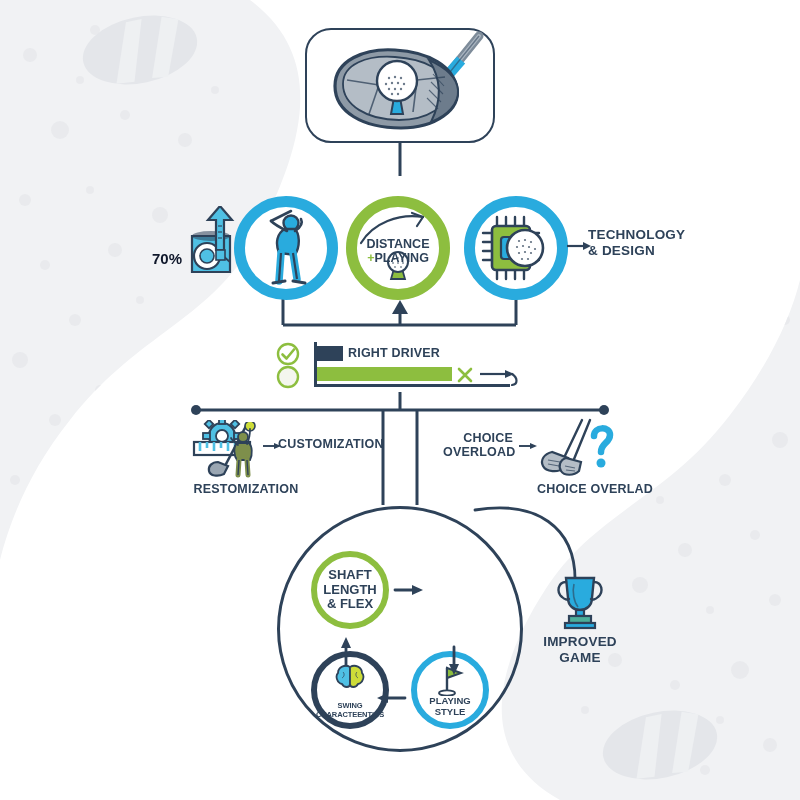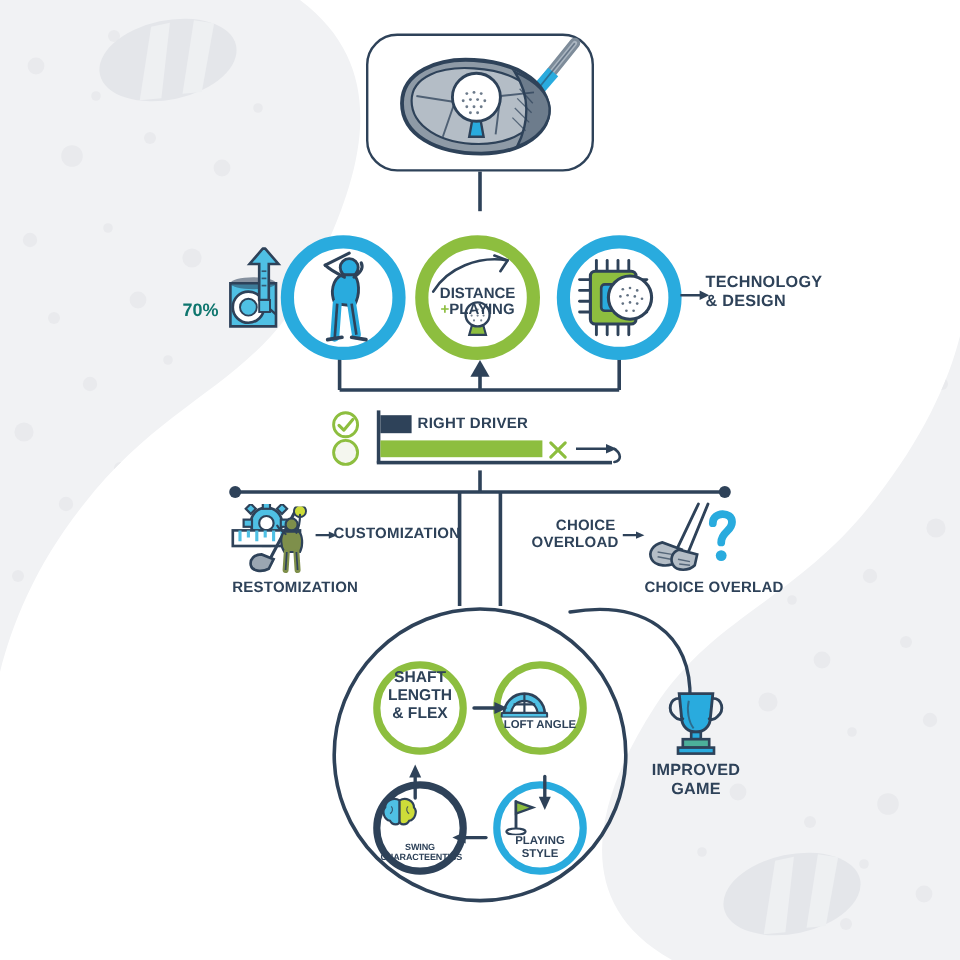--- a/index.html
+++ b/index.html
@@ -25,38 +25,38 @@
     left: 305px; top: 28px; width: 190px; height: 115px;
     border: 2.5px solid #2e4259;
     border-radius: 26px;
     background: #ffffff;
   }
 
   
   .ring {
     border-radius: 50%;
     background: #ffffff;
-    display: flex; justify-content: center;
+    display: flex; align-items: center; justify-content: center;
   }
 
   
   .lbl {
     color: #2e4259;
     font-weight: bold;
     letter-spacing: .2px;
     line-height: 1.15;
     text-align: center;
     white-space: pre-line;
   }
   .lbl-left { text-align: left; }
   .lbl-right { text-align: right; }
 
   #pct-70 {
     left: 152px; top: 250px; width: 40px;
-    font-size: 15px; color: #0f766e; font-weight: bold; text-align: left;
+    font-size: 15px; color: #0f172a; font-weight: bold; text-align: left;
   }
 
   #tech-design {
     left: 588px; top: 227px; width: 130px;
     font-size: 13.5px;
   }
 
   #distance-accuracy-text {
     position: absolute; left: 0; top: 30px; width: 100%;
     text-align: center; line-height: 1.15;
@@ -461,30 +461,20 @@
     <path d="M10,14 C70,4 112,30 110,88" fill="none" stroke="#2e4259" stroke-width="2.8" stroke-linecap="round"></path>
     <path d="M110,98 L103,84 L117,84 Z" fill="#2e4259"></path>
   </svg>
 
   <div class="abs ring" style="left:311px; top:551px; width:78px; height:78px; border:6px solid #8dbe3f;">
     <div class="cyc-lbl" style="font-size:13px;">SHAFT
 LENGTH
 &amp; FLEX</div>
   </div>
 
-  <div class="abs ring" style="left:411px; top:551px; width:78px; height:78px; border:6px solid #8dbe3f; flex-direction:column; gap:1px;">
-    <svg viewBox="0 0 40 26" width="40" height="26" style="margin-top:3px;">
-      <path d="M3,23 A17,17 0 0 1 37,23 Z" fill="#4fc0e4" stroke="#2e4259" stroke-width="2.2"></path>
-      <path d="M9,23 A11,11 0 0 1 31,23 Z" fill="#ffffff" stroke="#2e4259" stroke-width="1.8"></path>
-      <line x1="20" y1="7" x2="20" y2="23" stroke="#2e4259" stroke-width="1.8"></line>
-      <line x1="11" y1="15" x2="29" y2="15" stroke="#2e4259" stroke-width="1.8"></line>
-      <rect x="1" y="22" width="38" height="4" rx="1" fill="#4fc0e4" stroke="#2e4259" stroke-width="1.8"></rect>
-    </svg>
-    <div class="cyc-lbl" style="font-size:9.5px; margin-top:1px;">LOFT ANGLE</div>
-  </div>
 
   <div class="abs ring" style="left:411px; top:651px; width:78px; height:78px; border:6px solid #29abde; flex-direction:column;">
     <svg viewBox="0 0 32 32" width="32" height="32" style="margin-top:2px;">
       <path d="M13,4 L13,29" stroke="#2e4259" stroke-width="2.4" stroke-linecap="round"></path>
       <path d="M13,4 L27,9 L13,14 Z" fill="#8dbe3f" stroke="#2e4259" stroke-width="2"></path>
       <ellipse cx="13" cy="29" rx="8" ry="2.6" fill="#ffffff" stroke="#2e4259" stroke-width="1.8"></ellipse>
     </svg>
     <div class="cyc-lbl" style="font-size:9.5px;">PLAYING
 STYLE</div>
   </div>

